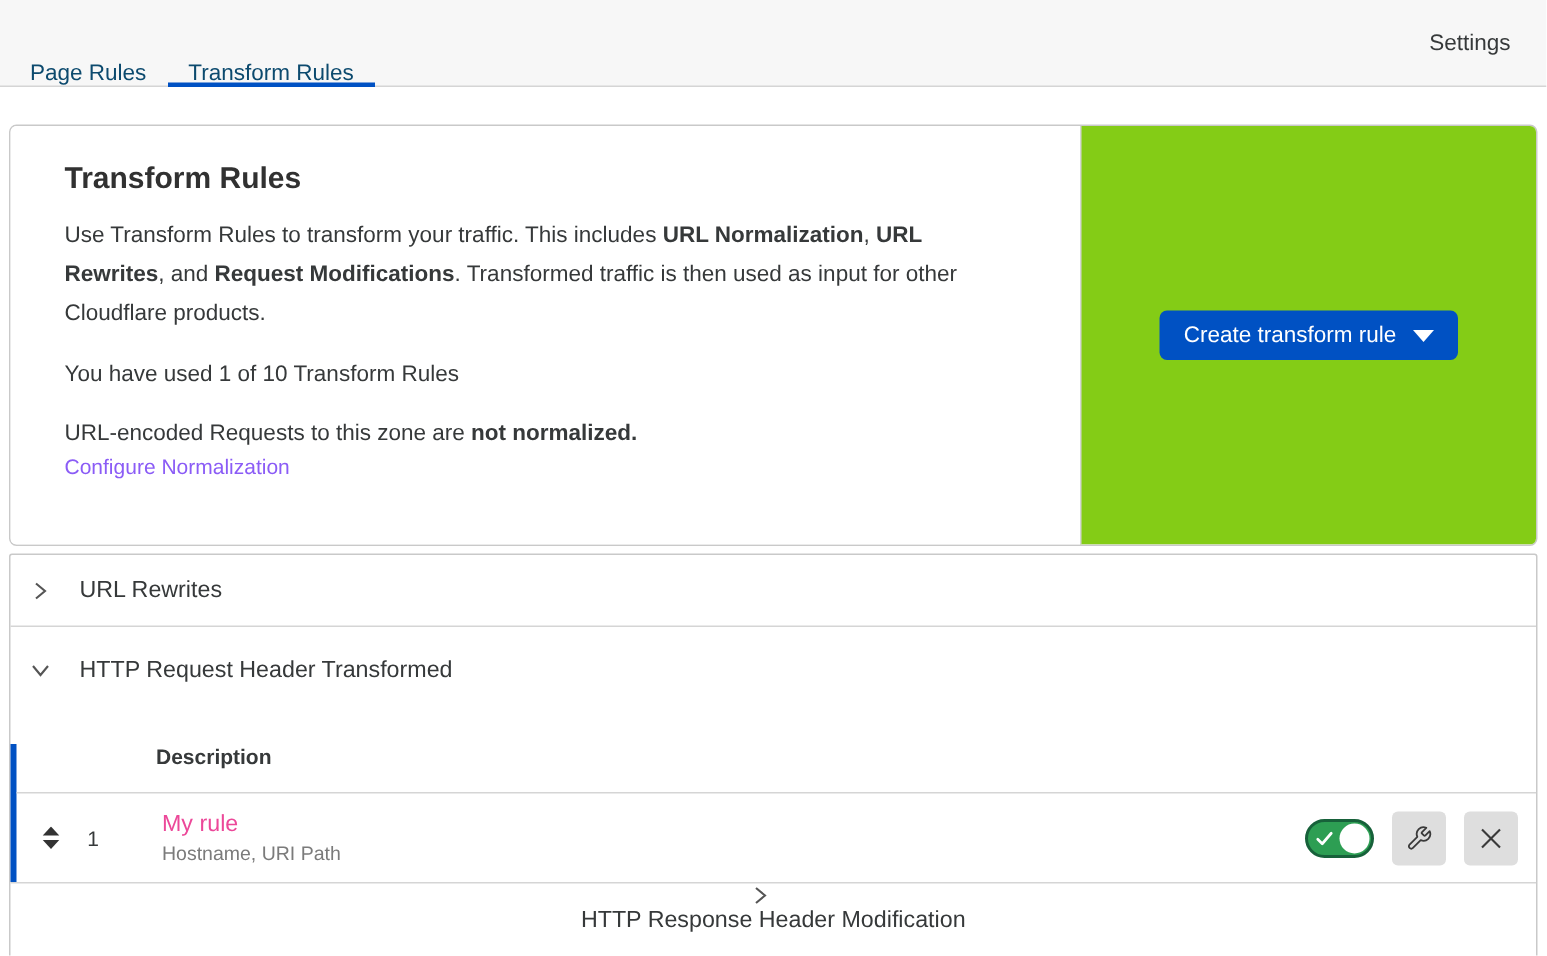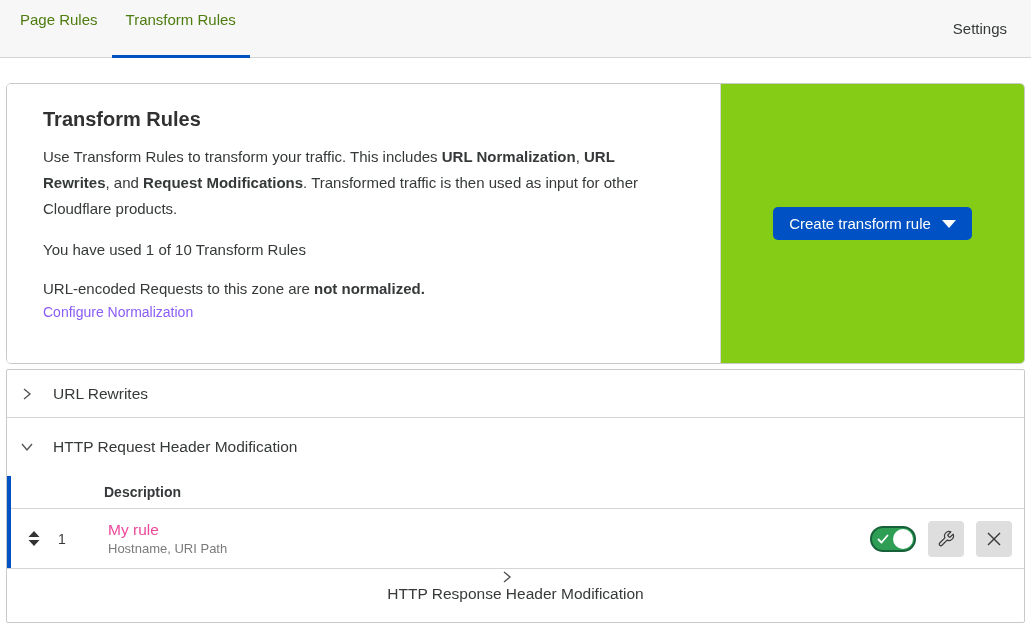--- a/index.html
+++ b/index.html
@@ -16,24 +16,24 @@
   .tabbar {
     height: 58px;
     background: #f7f7f7;
     border-bottom: 1px solid #d5d5d5;
     display: flex;
     align-items: stretch;
     padding-left: 6px;
   }
   .tab {
     position: relative;
-    display: flex; align-items: flex-start;
-    padding: 11px 14px;
+    display: flex; align-items: flex-end;
+    padding: 0 14px;
     font-size: 15px;
-    color: #4d7c0f;
+    color: #0c4a6e;
     cursor: pointer;
   }
   .tab.active::after {
     content: "";
     position: absolute; left: 0; right: 0; bottom: -1px;
     height: 3px; background: #0051c3;
   }
   .tabbar-right {
     margin-left: auto;
     display: flex; align-items: center;
@@ -114,23 +114,24 @@
   .acc-header.h-collapsed1 { height: 47px; }
   .acc-header.h-expanded  { height: 58px; }
   .acc-header.h-collapsed2 { height: 53px; flex-direction: column; }
   .acc-chevron { width: 16px; height: 16px; margin-right: 18px; flex: 0 0 auto; display: flex; align-items: center; justify-content: center; }
   .acc-label { font-size: 15.5px; color: #36393a; }
 
   
   .rules-table { border-left: 4px solid #0051c3; }
   .table-head {
     height: 33px;
-    display: flex; align-items: center;
+    display: flex; 
     border-bottom: 1px solid #d5d5d5;
     padding-left: 93px;
+    margin-top: 20px;
   }
   .table-head-label { font-size: 14px; font-weight: 700; color: #36393a; }
   .rule-row {
     height: 59px;
     display: flex; align-items: center;
     padding: 0 12px 0 10px;
   }
   .sort-handle {
     width: 26px; display: flex; justify-content: center; cursor: grab;
   }
@@ -216,21 +217,21 @@
       </div>
     </div>
 
     <div class="acc-section">
       <div class="acc-header h-expanded">
         <span class="acc-chevron">
           <svg width="14" height="14" viewBox="0 0 14 14">
               <polyline points="2,4 7,10 12,4" fill="none" stroke="#555" stroke-width="1.4"></polyline>
             </svg>
         </span>
-        <span class="acc-label">HTTP Request Header Modification</span>
+        <span class="acc-label">HTTP Request Header Transformed</span>
       </div>
 
       <div class="rules-table">
         <div class="table-head">
           <span class="table-head-label">Description</span>
         </div>
         <div class="rule-row">
           <span class="sort-handle">
             <svg width="12" height="15" viewBox="0 0 12 15">
                 <path d="M6 0 L11.5 6 H0.5 Z" fill="#333"></path>

